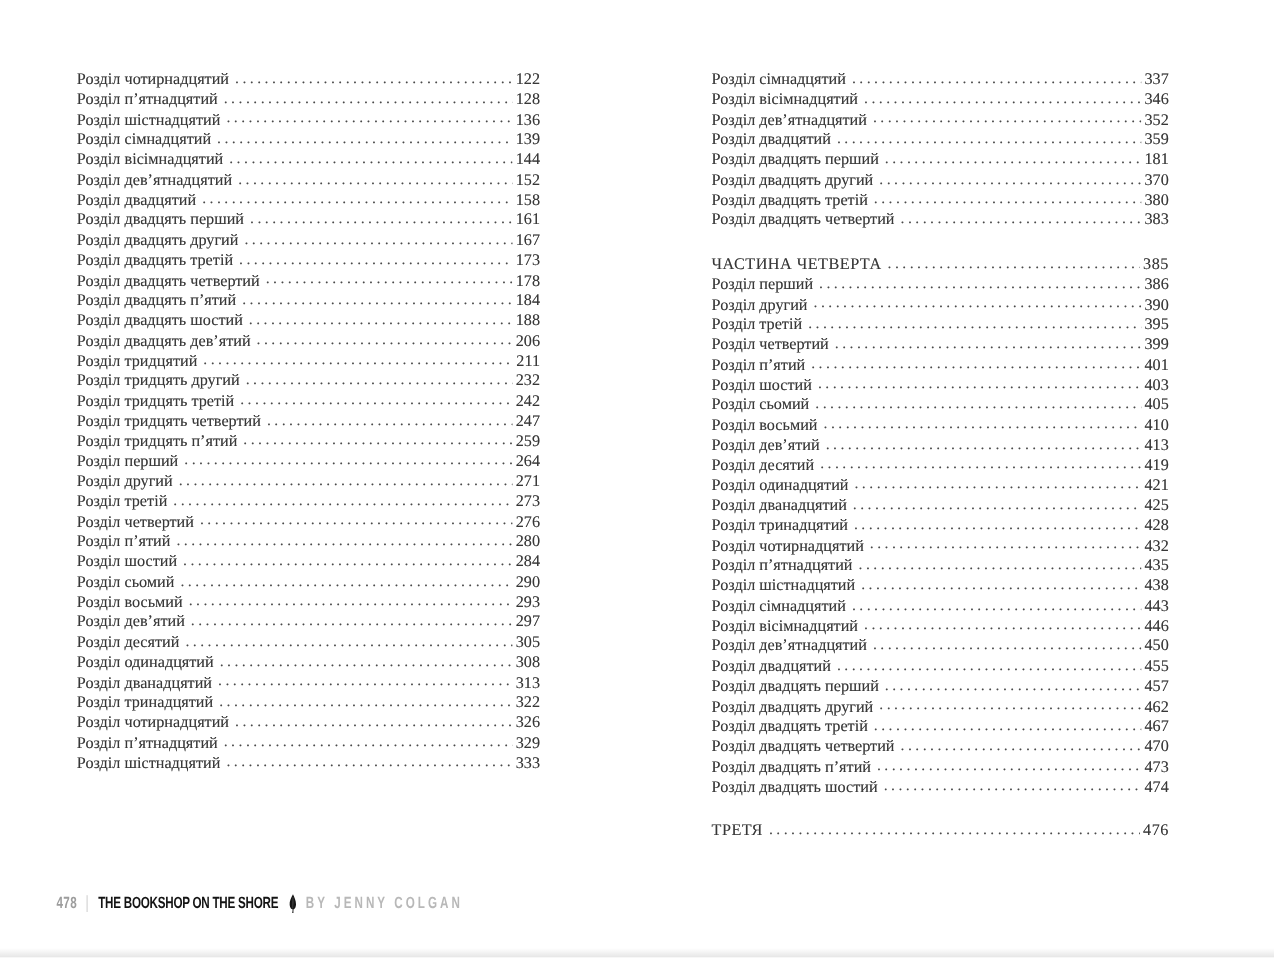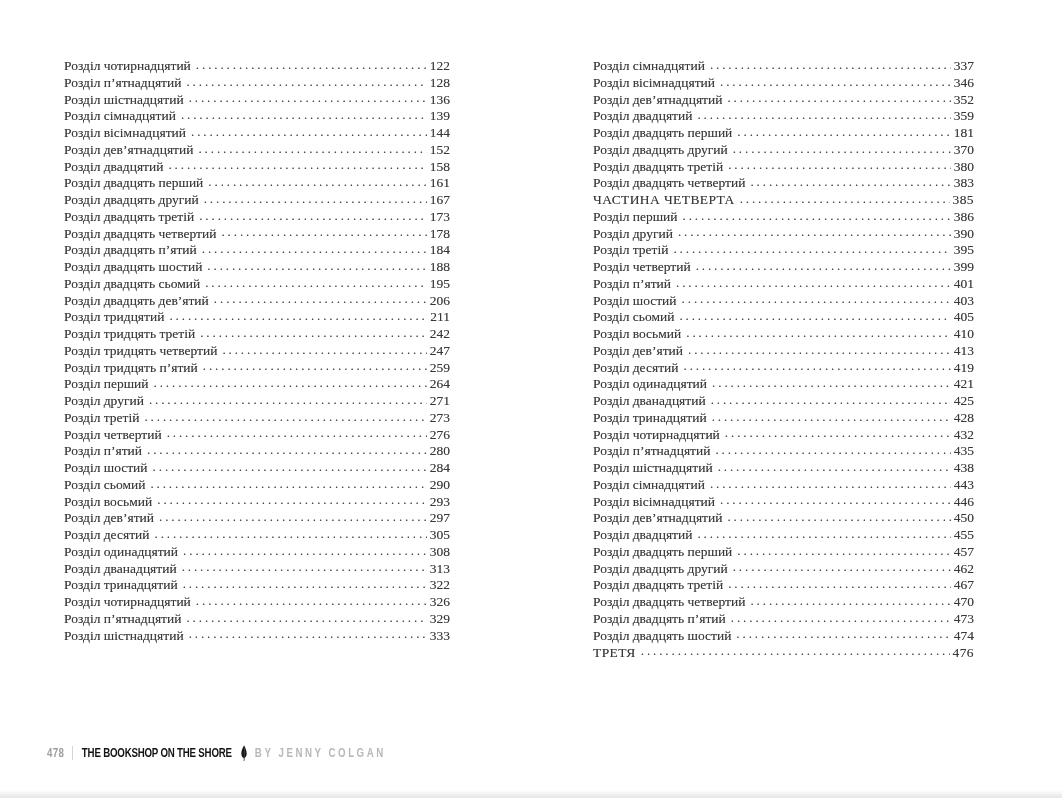--- a/index.html
+++ b/index.html
@@ -32,23 +32,22 @@
   .toc-row {
     display: flex;
     align-items: baseline;
     height: 16.75px;
     font-size: 13.5px;
     color: #383838;
     text-shadow: 0 0 0.5px rgba(60,60,60,0.45);
     white-space: nowrap;
   }
   .toc-row.section {
-    margin-top: 0;
+    margin-top: 20px;
     letter-spacing: 0.4px;
-    align-items: center;
   }
   .toc-row .label { flex: none; }
   .toc-row .dots {
     flex: 1 1 auto;
     overflow: hidden;
     margin-left: 5px;
     margin-right: 1px;
     position: relative;
     align-self: stretch;
   }
@@ -166,33 +165,33 @@
         <span class="label">Розділ двадцять п’ятий</span>
         <span class="dots"></span>
         <span class="pg">184</span>
       </div>
       <div class="toc-row">
         <span class="label">Розділ двадцять шостий</span>
         <span class="dots"></span>
         <span class="pg">188</span>
       </div>
       <div class="toc-row">
-        <span class="label">Розділ двадцять сьомий</span>
-        <span class="dots"></span>
-        <span class="pg">195</span>
-      </div>
-      <div class="toc-row">
         <span class="label">Розділ двадцять дев’ятий</span>
         <span class="dots"></span>
         <span class="pg">206</span>
       </div>
       <div class="toc-row">
         <span class="label">Розділ тридцятий</span>
         <span class="dots"></span>
         <span class="pg">211</span>
+      </div>
+      <div class="toc-row">
+        <span class="label">Розділ тридцять другий</span>
+        <span class="dots"></span>
+        <span class="pg">232</span>
       </div>
       <div class="toc-row">
         <span class="label">Розділ тридцять третій</span>
         <span class="dots"></span>
         <span class="pg">242</span>
       </div>
       <div class="toc-row">
         <span class="label">Розділ тридцять четвертий</span>
         <span class="dots"></span>
         <span class="pg">247</span>

